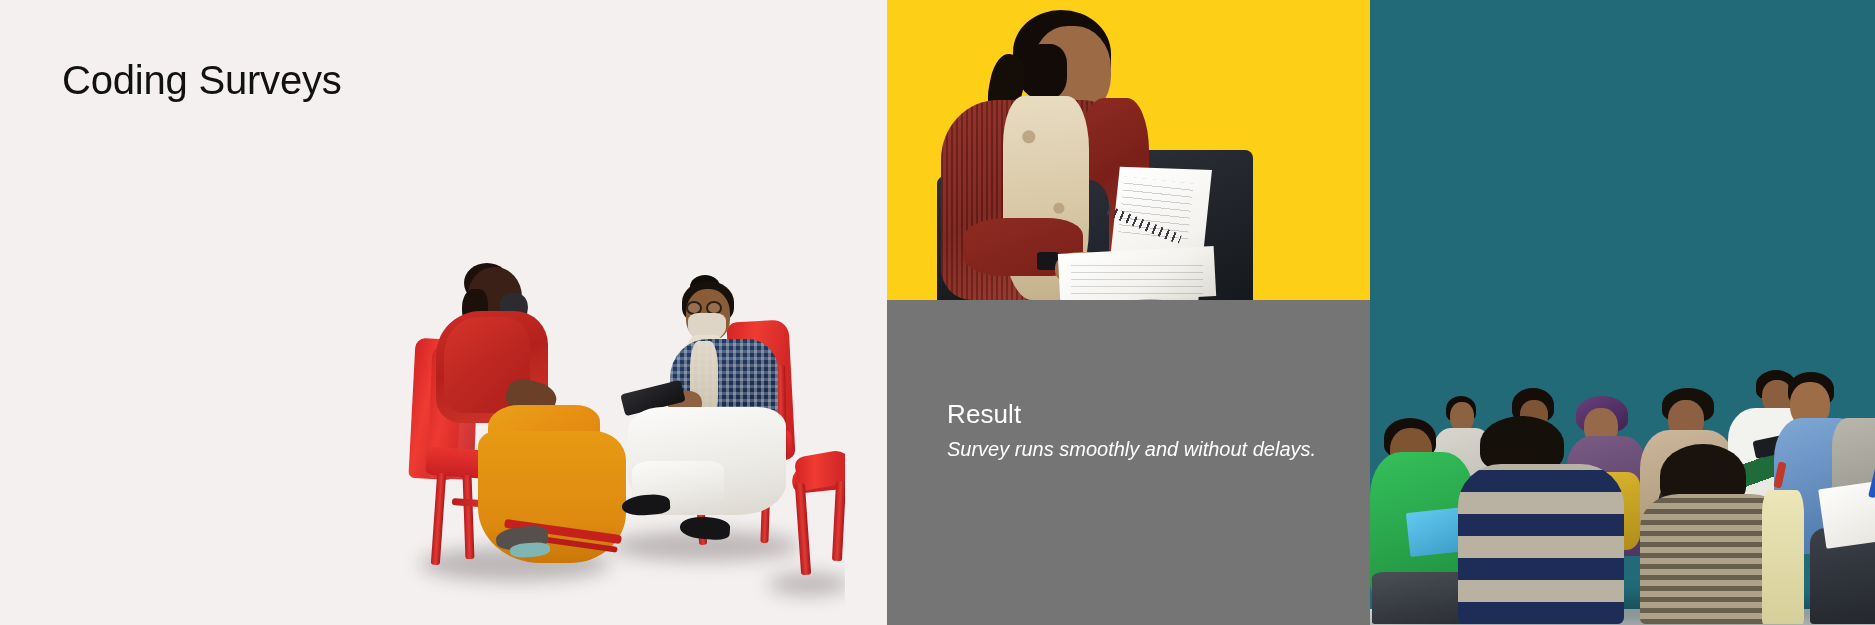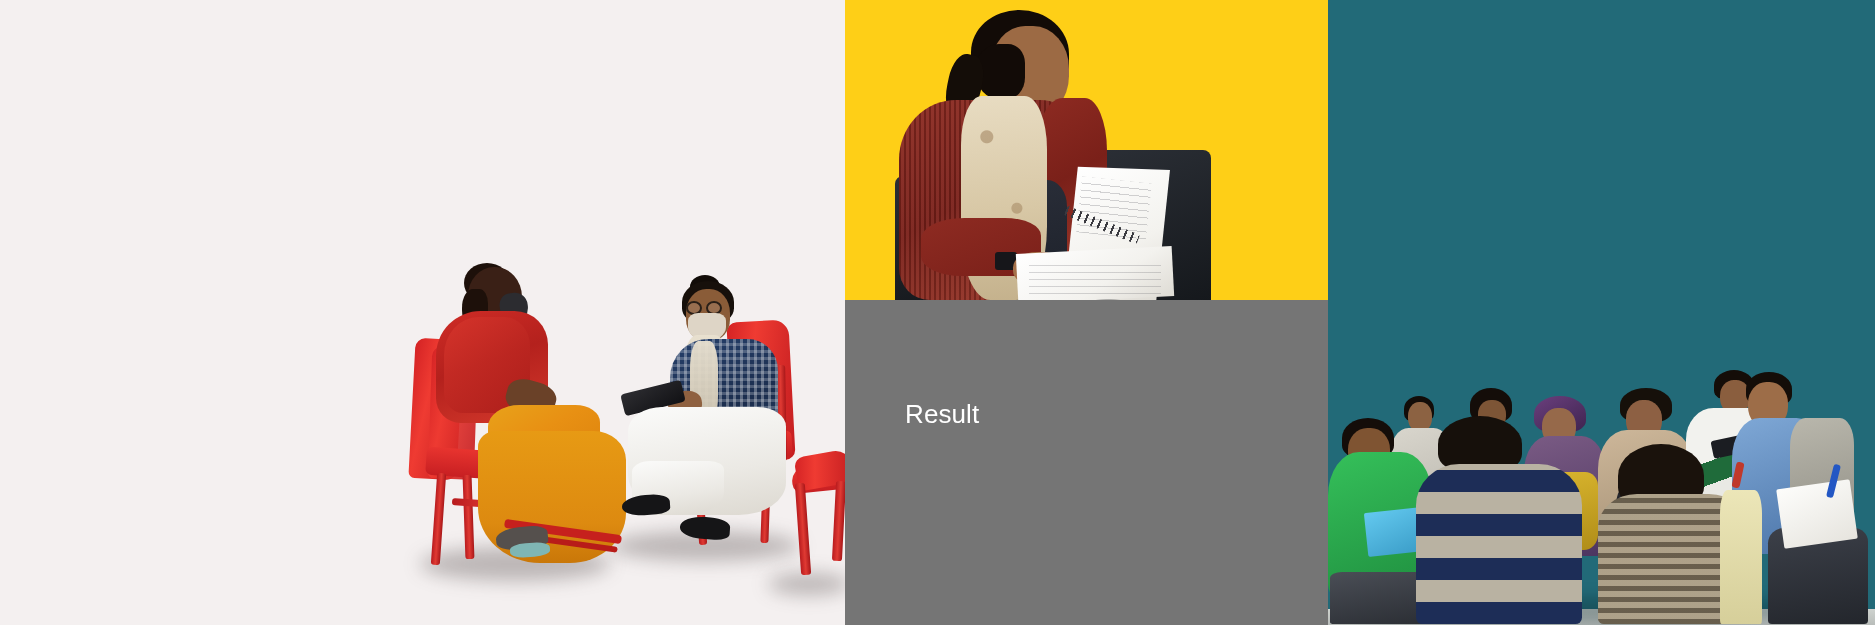--- a/index.html
+++ b/index.html
@@ -187,20 +187,21 @@
     position:absolute;
     background:#151517;
     border-radius:50% 40% 30% 45%;
   }
 
   
   .mid-col {
     position:relative;
     width:483px; height:625px;
     flex:0 0 483px;
+    margin-left:42px;
   }
   .yellow-block {
     position:absolute;
     left:0; top:0;
     width:483px; height:300px;
     background:#FECF17;
     overflow:hidden;
   }
   .grey-block {
     position:absolute;
@@ -352,20 +353,21 @@
     background:linear-gradient(180deg,#cfd3cf,#b9bdba);
   }
 </style>
 </head>
 <body>
 
 <div class="slide">
 
   <section class="left-panel">
 
+    <h1 class="page-title">Coding Surveys</h1>
 
 
     <div class="scene-left">
 
       <div class="soft-shadow" style="left:20px; top:292px; width:190px; height:34px;"></div>
       <div class="soft-shadow" style="left:210px; top:276px; width:190px; height:30px;"></div>
       <div class="soft-shadow" style="left:368px; top:318px; width:82px; height:22px;"></div>
 
       <div class="chair-back" style="left:12px; top:84px; width:48px; height:140px; transform:rotate(3deg);"></div>
       <div class="chair-back" style="left:30px; top:92px; width:46px; height:132px; transform:rotate(2deg); opacity:.92;"></div>
@@ -447,20 +449,21 @@
         <div class="mw-book-page" style="left:206px; top:168px; width:92px; height:132px; transform:rotate(6deg) skewY(-4deg);"></div>
         <div class="mw-book-lines" style="left:214px; top:180px; width:70px; height:56px; transform:rotate(6deg); opacity:.55;"></div>
         <div class="mw-book-page" style="left:152px; top:250px; width:156px; height:50px; transform:rotate(-3deg);"></div>
         <div class="mw-book-lines" style="left:164px; top:262px; width:132px; height:32px; opacity:.5;"></div>
         <div class="mw-spiral" style="left:198px; top:220px; width:78px; height:10px; transform:rotate(22deg);"></div>
       </div>
     </div>
 
     <div class="grey-block">
       <h2 class="result-title">Result</h2>
+      <p class="result-body">Survey runs smoothly and without delays.</p>
     </div>
   </section>
 
   <section class="right-panel">
     <div class="scene-right">
 
       <div class="p-floor"></div>
       <div class="p-shadow" style="left:10px; bottom:2px; width:520px; height:26px;"></div>
 
       <div class="p-hair" style="left:76px; top:36px; width:30px; height:26px; background:#120c08;"></div>

